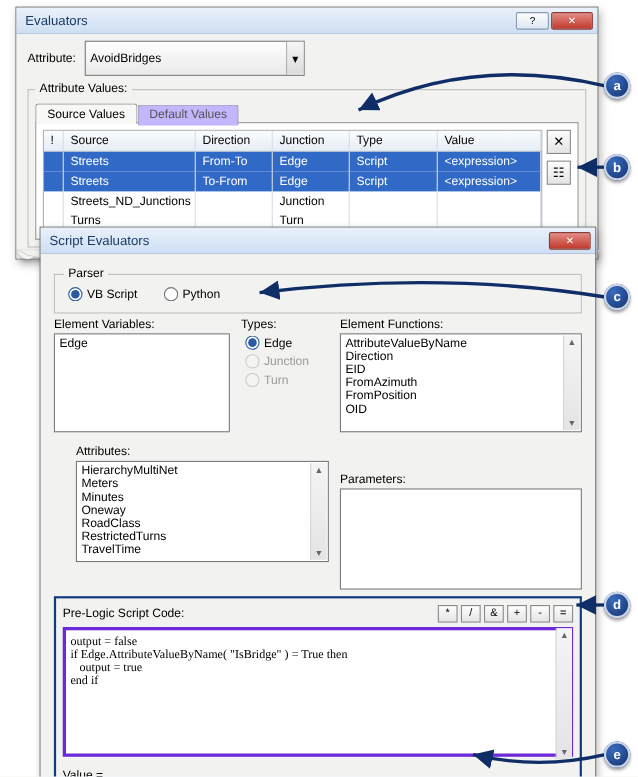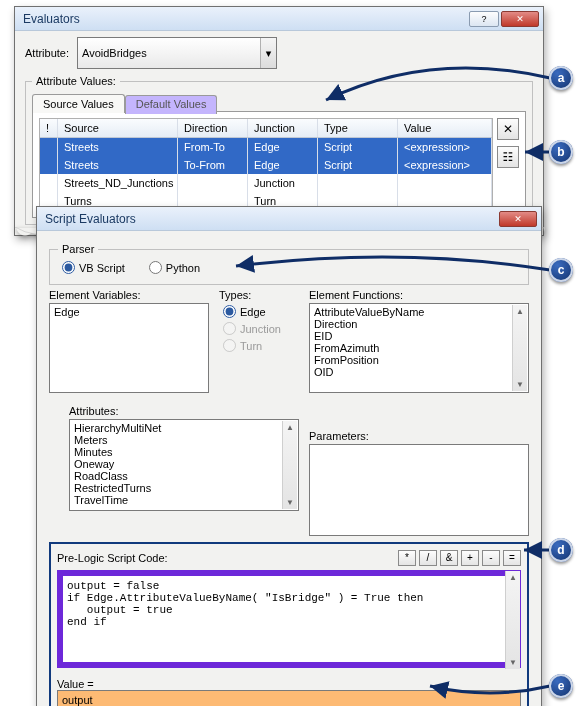--- a/index.html
+++ b/index.html
@@ -136,22 +136,22 @@
   .code-head { display:flex; align-items:center; }
   .code-head .spacer{flex:1;}
   .op-btn {
     width:18px;height:16px;border:1px solid #8a8a8a;
     background:linear-gradient(#fdfdfd,#e4e4e4);
     font-size:10px;line-height:1;display:inline-flex;
     align-items:center;justify-content:center;margin-left:3px;
     cursor:pointer;
   }
   .codearea {
-    width:100%; height:98px; border:6px solid #6d28d9;
-    background:#fff; font-family:Liberation Mono, monospace; font-size:11px;
+    width:100%; height:118px; border:3px solid #6d28d9;
+    background:#fff; font-family:Liberation Serif, serif; font-size:11px;
     padding:4px; resize:none; white-space:pre; overflow:auto;
     margin-top:4px;
   }
   .value-row { margin-top:8px; }
   .value-input {
     width:100%; border:1px solid #7a7a7a; background:#fdba74;
     padding:3px 4px; font-family:inherit; font-size:11px;
   }
   .scroll-stub{position:absolute;right:1px;top:1px;bottom:1px;width:15px;background:linear-gradient(#f4f4f4,#e4e4e4);border-left:1px solid #cfcfcf;}
   .scroll-stub::before{content:"▲";position:absolute;top:2px;left:3px;font-size:8px;color:#666;}

